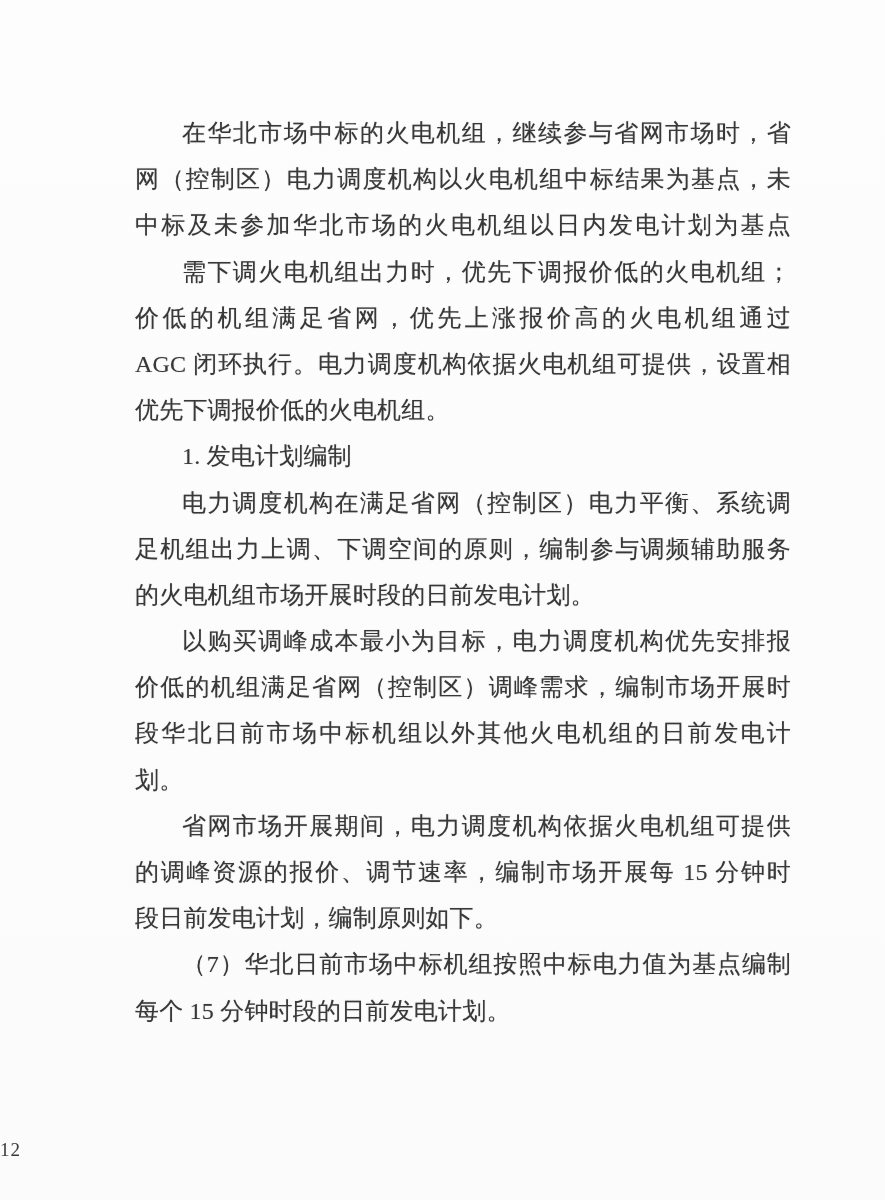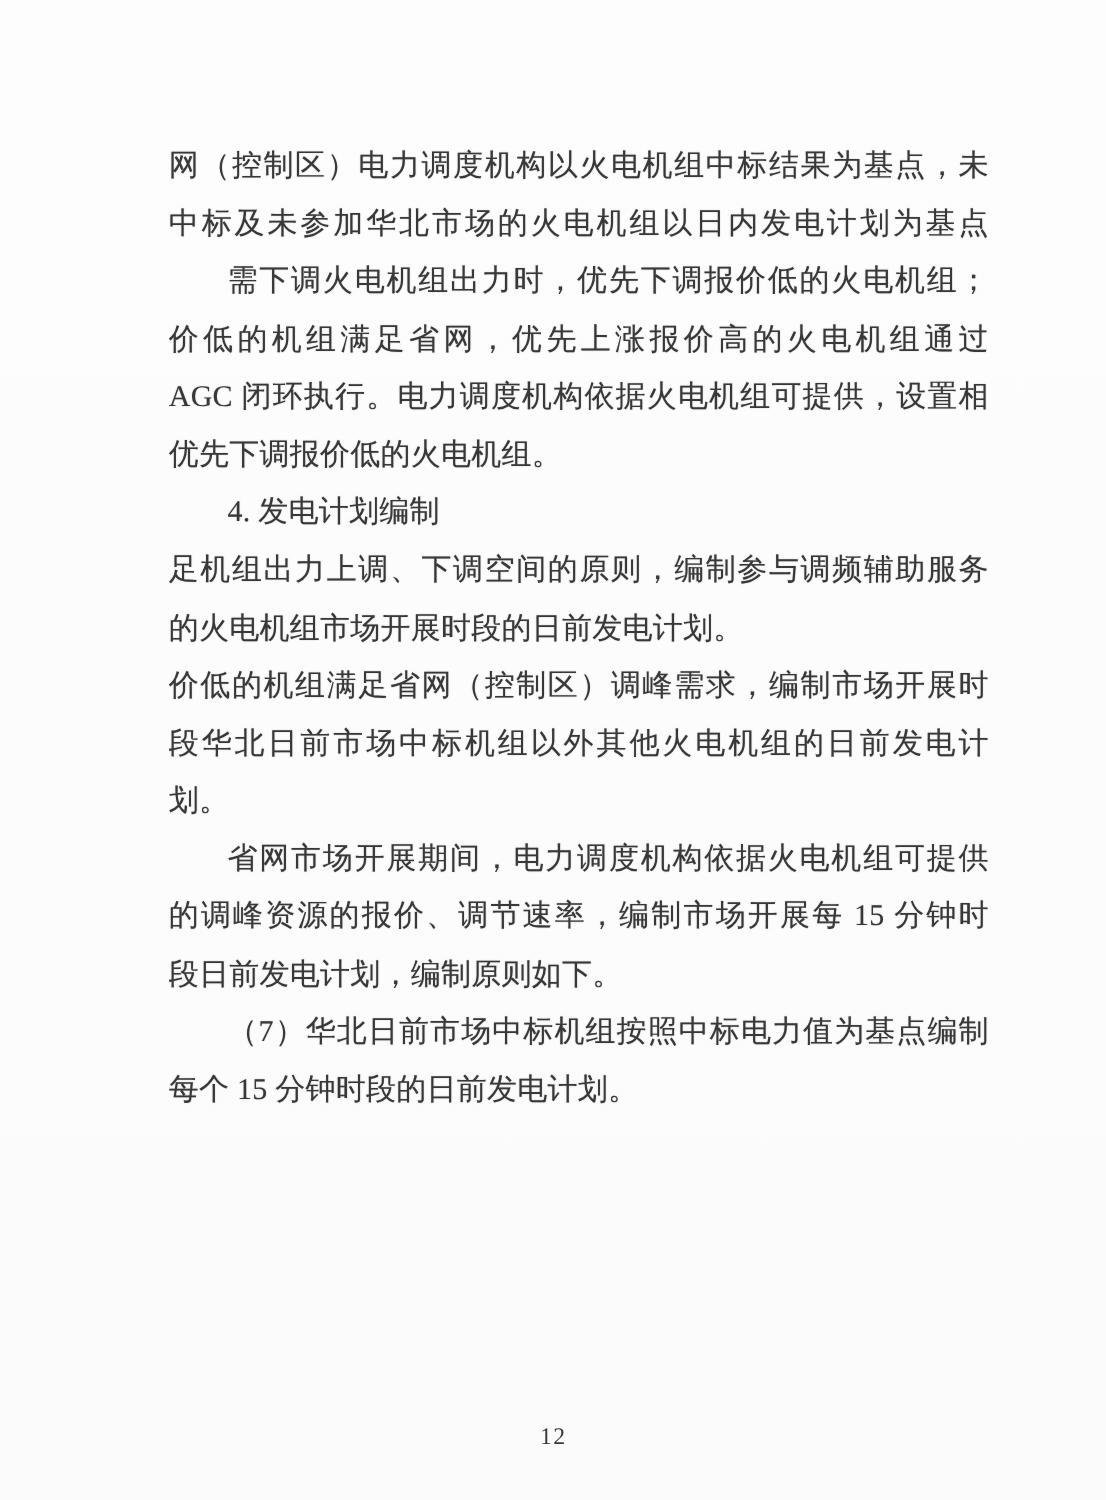--- a/index.html
+++ b/index.html
@@ -44,42 +44,44 @@
   }
   
   .in {
     text-indent: 47px;
   }
   .footer {
     position: absolute;
     left: 0;
     top: 1138px;
     width: 885px;
-    text-align: center;
     color: #3a3a3a;
     font-size: 19px;
     line-height: 24px;
     letter-spacing: 1px;
   }
 </style>
 </head>
 <body>
 
 <div class="page">
 
   <div class="content">
+    <div class="ln in j">在华北市场中标的火电机组，继续参与省网市场时，省</div>
     <div class="ln j">网（控制区）电力调度机构以火电机组中标结果为基点，未</div>
     <div class="ln j">中标及未参加华北市场的火电机组以日内发电计划为基点</div>
     <div class="ln in j">需下调火电机组出力时，优先下调报价低的火电机组；</div>
     <div class="ln j">价低的机组满足省网，优先上涨报价高的火电机组通过</div>
     <div class="ln j">AGC 闭环执行。电力调度机构依据火电机组可提供，设置相</div>
     <div class="ln">优先下调报价低的火电机组。</div>
-    <div class="ln in">4. 发电计划编制</div>
+    <div class="ln in">1. 发电计划编制</div>
+    <div class="ln in j">电力调度机构在满足省网（控制区）电力平衡、系统调</div>
     <div class="ln j">足机组出力上调、下调空间的原则，编制参与调频辅助服务</div>
     <div class="ln">的火电机组市场开展时段的日前发电计划。</div>
+    <div class="ln in j">以购买调峰成本最小为目标，电力调度机构优先安排报</div>
     <div class="ln j">价低的机组满足省网（控制区）调峰需求，编制市场开展时</div>
     <div class="ln j">段华北日前市场中标机组以外其他火电机组的日前发电计</div>
     <div class="ln">划。</div>
     <div class="ln in j">省网市场开展期间，电力调度机构依据火电机组可提供</div>
     <div class="ln j">的调峰资源的报价、调节速率，编制市场开展每 15 分钟时</div>
     <div class="ln">段日前发电计划，编制原则如下。</div>
     <div class="ln in j">（7）华北日前市场中标机组按照中标电力值为基点编制</div>
     <div class="ln">每个 15 分钟时段的日前发电计划。</div>
   </div>
 

